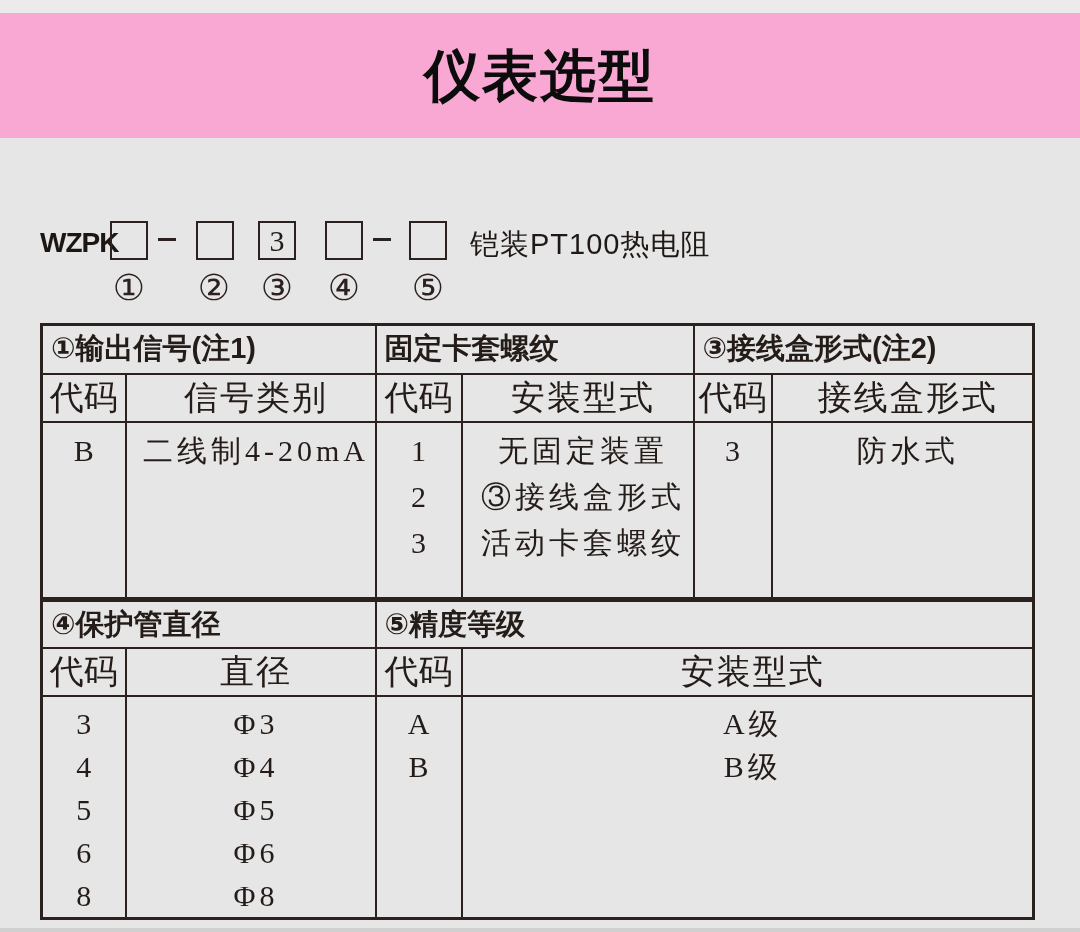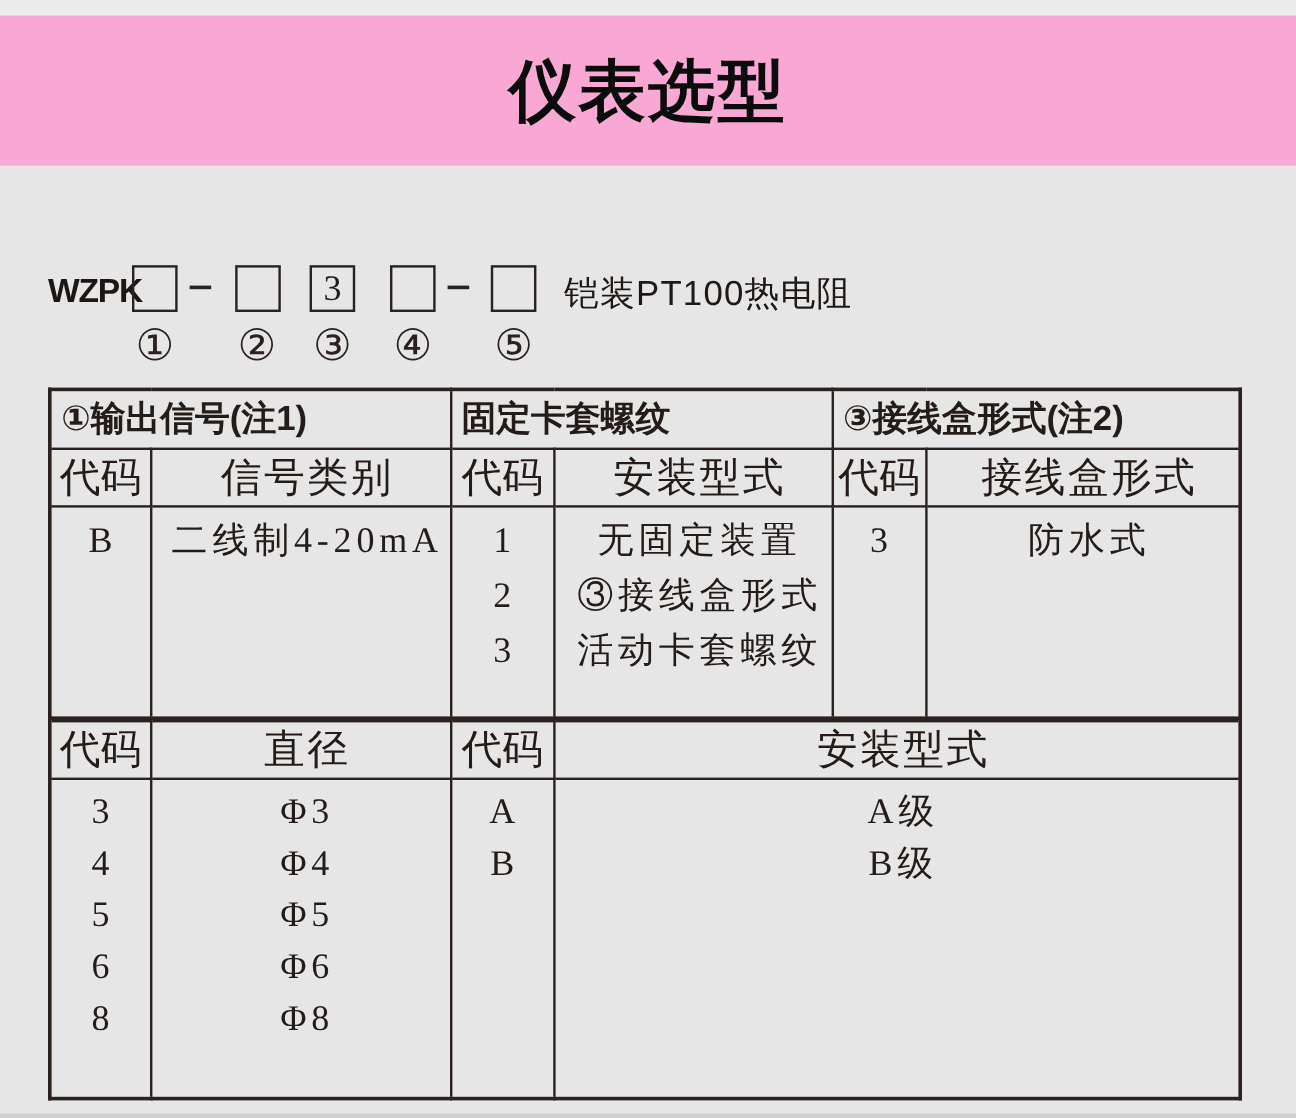--- a/index.html
+++ b/index.html
@@ -180,20 +180,24 @@
   </table>
 
   <table class="sel" id="t2" style="top:600px;width:992px;height:317px;border-top:0;">
     <colgroup>
       <col style="width:84px">
         <col style="width:250px">
       <col style="width:86px">
         <col style="width:572px">
     </colgroup>
     <tbody>
+      <tr style="height:47px">
+        <td class="sec-title" colspan="2">④保护管直径</td>
+        <td class="sec-title" colspan="2">⑤精度等级</td>
+      </tr>
       <tr class="subhead" style="height:48px">
         <td class="code">代码</td>
         <td class="lbl">直径</td>
         <td class="code">代码</td>
         <td class="lbl">安装型式</td>
       </tr>
       <tr class="tbody">
         <td class="code">
           <div>3</div>
           <div>4</div>

